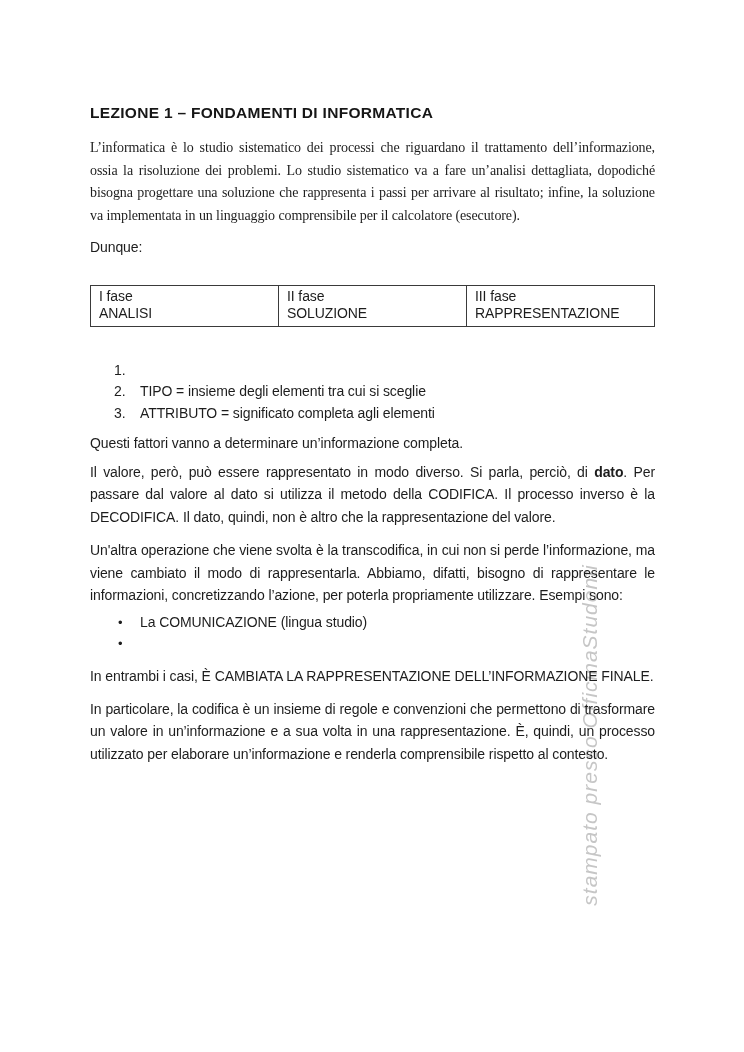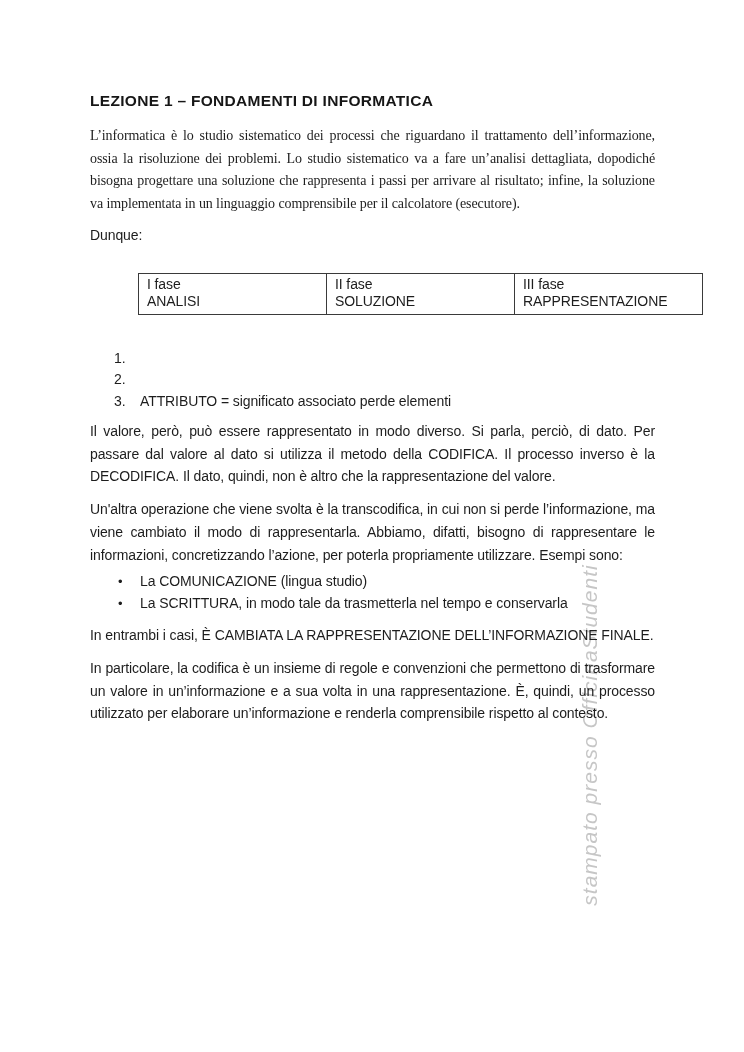--- a/index.html
+++ b/index.html
@@ -36,33 +36,33 @@
     left: 90px;
     top: 92px;
     width: 565px;
     z-index: 1;
   }
   .doc-title {
     font-size: 15.5px;
     font-weight: 700;
     letter-spacing: 0.3px;
     color: #161616;
-    margin: 0 0 15px 0;
+    margin: 12px 0 15px 0;
   }
   p.body-text {
     font-size: 14px;
     line-height: 22.7px;
     text-align: justify;
     letter-spacing: -0.1px;
     margin: 0 0 11px 0;
   }
   .mb8  { margin-bottom: 8px !important; font-family: Liberation Serif, serif; }
   .mb6  { margin-bottom: 6px !important; }
   .mb26 { margin-bottom: 26px !important; }
-  .mb33 { margin-bottom: 33px !important; margin-left: 48px; }
+  .mb33 { margin-bottom: 33px !important; }
   .mb5  { margin-bottom: 5px !important; }
   .mb10 { margin-bottom: 10px !important; }
   .nowrap-tight {
     text-align: left;
     white-space: nowrap;
     font-size: 13.4px;
     letter-spacing: -0.15px;
   }
   .phases-table {
     width: 100%;
@@ -89,21 +89,21 @@
   .list-row .marker {
     width: 26px;
     margin-left: 24px;
     flex: none;
   }
   .bullet-row .marker {
     width: 22px;
     margin-left: 28px;
     font-size: 13px;
   }
-  .bold { font-weight: 400; }
+  .bold { font-weight: 700; }
 </style>
 </head>
 <body>
 
 <div class="page">
 
   <div class="watermark">stampato presso OfficinaStudenti</div>
 
   <div class="content">
 
@@ -132,40 +132,41 @@
       </tbody>
     </table>
 
 
     <div class="doc-list">
       <div class="list-row">
         <span class="marker">1.</span>
       </div>
       <div class="list-row">
         <span class="marker">2.</span>
+        <span>TIPO = insieme degli elementi tra cui si sceglie</span>
       </div>
       <div class="list-row">
         <span class="marker">3.</span>
-        <span>ATTRIBUTO = significato associato perde elementi</span>
+        <span>ATTRIBUTO = significato completa agli elementi</span>
       </div>
     </div>
 
+    <p class="body-text mb6">Questi fattori vanno a determinare un’informazione completa.</p>
 
     <p class="body-text mb10"><span>Il valore, però, può essere rappresentato in modo diverso. Si parla, perciò, di </span><span class="bold">dato</span><span>. Per passare dal valore al dato si utilizza il metodo della CODIFICA. Il processo inverso è la DECODIFICA. Il dato, quindi, non è altro che la rappresentazione del valore.</span></p>
 
     <p class="body-text mb5">Un'altra operazione che viene svolta è la transcodifica, in cui non si perde l’informazione, ma viene cambiato il modo di rappresentarla. Abbiamo, difatti, bisogno di rappresentare le informazioni, concretizzando l’azione, per poterla propriamente utilizzare. Esempi sono:</p>
 
     <div class="doc-list mb10">
       <div class="list-row bullet-row">
         <span class="marker">•</span>
         <span>La COMUNICAZIONE (lingua studio)</span>
       </div>
       <div class="list-row bullet-row">
         <span class="marker">•</span>
-        <span>La SCRITTURA, in modo tale da trasmetterla nel tempo e conservarla</span>
       </div>
     </div>
 
     <p class="body-text nowrap-tight mb10">In entrambi i casi, È CAMBIATA LA RAPPRESENTAZIONE DELL’INFORMAZIONE FINALE.</p>
 
     <p class="body-text">In particolare, la codifica è un insieme di regole e convenzioni che permettono di trasformare un valore in un’informazione e a sua volta in una rappresentazione. È, quindi, un processo utilizzato per elaborare un’informazione e renderla comprensibile rispetto al contesto.</p>
 
   </div>
 </div>
 

